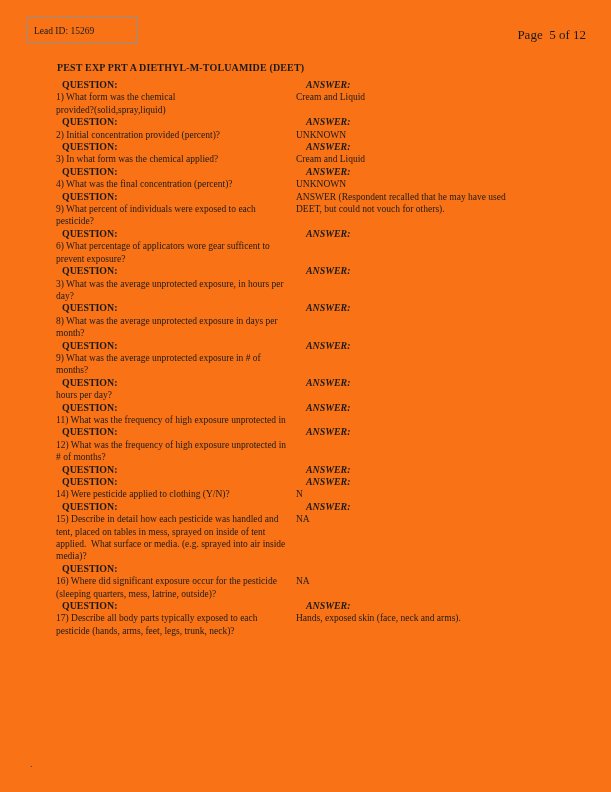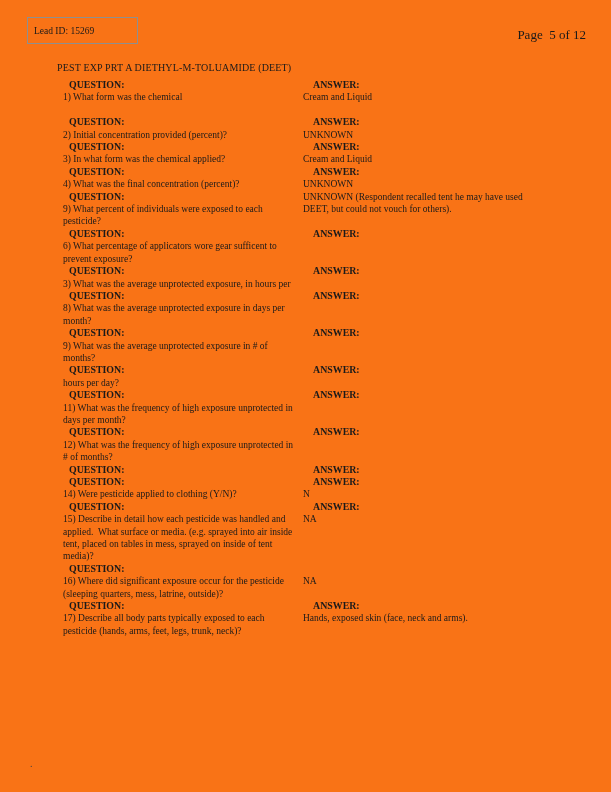--- a/index.html
+++ b/index.html
@@ -31,48 +31,48 @@
     top: 27px;
     right: 25px;
     font-size: 13px;
     white-space: pre;
   }
   .doc-title {
     position: absolute;
     left: 57px;
     top: 62px;
     font-size: 10px;
-    font-weight: normal;
+    font-weight: bold;
     letter-spacing: 0.15px;
     white-space: pre;
   }
   .qa-list {
     position: absolute;
-    left: 63px;
+    left: 56px;
     top: 79px;
     width: 536px;
   }
   .qa-row {
     display: grid;
     grid-template-columns: 240px 1fr;
     height: 12.42px;
     line-height: 12.42px;
   }
   .cell {
     white-space: pre;
     overflow: visible;
     font-size: 9.5px;
   }
   .label {
     font-weight: bold;
     font-size: 9.9px;
     display: inline-block;
   }
   .q-label { padding-left: 6px; }
-  .a-label { padding-left: 10px; }
+  .a-label { padding-left: 10px; font-style: italic; }
   .speck {
     position: absolute;
     left: 30px;
     top: 758px;
     font-size: 10px;
     color: #444;
   }
 </style>
 </head>
 <body>
@@ -91,20 +91,21 @@
       <div class="qa-block">
         <div class="qa-row">
           <div class="cell left"><span class="label q-label">QUESTION:</span></div>
           <div class="cell right"><span class="label a-label">ANSWER:</span></div>
         </div>
         <div class="qa-row">
           <div class="cell left"><span class="q-text">1) What form was the chemical</span></div>
           <div class="cell right"><span class="a-text">Cream and Liquid</span></div>
         </div>
         <div class="qa-row">
+          <div class="cell left"><span class="q-text">provided?(solid,spray,liquid)</span></div>
           <div class="cell right"></div>
         </div>
       </div>
       <div class="qa-block">
         <div class="qa-row">
           <div class="cell left"><span class="label q-label">QUESTION:</span></div>
           <div class="cell right"><span class="label a-label">ANSWER:</span></div>
         </div>
         <div class="qa-row">
           <div class="cell left"><span class="q-text">2) Initial concentration provided (percent)?</span></div>
@@ -127,21 +128,21 @@
           <div class="cell right"><span class="label a-label">ANSWER:</span></div>
         </div>
         <div class="qa-row">
           <div class="cell left"><span class="q-text">4) What was the final concentration (percent)?</span></div>
           <div class="cell right"><span class="a-text">UNKNOWN</span></div>
         </div>
       </div>
       <div class="qa-block">
         <div class="qa-row">
           <div class="cell left"><span class="label q-label">QUESTION:</span></div>
-          <div class="cell right"><span class="a-text">UNKNOWN (Respondent recalled tent he may have used</span></div>
+          <div class="cell right"><span class="a-text">ANSWER (Respondent recalled that he may have used</span></div>
         </div>
         <div class="qa-row">
           <div class="cell left"><span class="q-text">9) What percent of individuals were exposed to each</span></div>
           <div class="cell right"><span class="a-text">DEET, but could not vouch for others).</span></div>
         </div>
         <div class="qa-row">
           <div class="cell left"><span class="q-text">pesticide?</span></div>
           <div class="cell right"></div>
         </div>
       </div>
@@ -161,20 +162,24 @@
       </div>
       <div class="qa-block">
         <div class="qa-row">
           <div class="cell left"><span class="label q-label">QUESTION:</span></div>
           <div class="cell right"><span class="label a-label">ANSWER:</span></div>
         </div>
         <div class="qa-row">
           <div class="cell left"><span class="q-text">3) What was the average unprotected exposure, in hours per</span></div>
           <div class="cell right"></div>
         </div>
+        <div class="qa-row">
+          <div class="cell left"><span class="q-text">day?</span></div>
+          <div class="cell right"></div>
+        </div>
       </div>
       <div class="qa-block">
         <div class="qa-row">
           <div class="cell left"><span class="label q-label">QUESTION:</span></div>
           <div class="cell right"><span class="label a-label">ANSWER:</span></div>
         </div>
         <div class="qa-row">
           <div class="cell left"><span class="q-text">8) What was the average unprotected exposure in days per</span></div>
           <div class="cell right"></div>
         </div>
@@ -207,24 +212,20 @@
           <div class="cell right"></div>
         </div>
       </div>
       <div class="qa-block">
         <div class="qa-row">
           <div class="cell left"><span class="label q-label">QUESTION:</span></div>
           <div class="cell right"><span class="label a-label">ANSWER:</span></div>
         </div>
         <div class="qa-row">
           <div class="cell left"><span class="q-text">11) What was the frequency of high exposure unprotected in</span></div>
-          <div class="cell right"></div>
-        </div>
-        <div class="qa-row">
-          <div class="cell left"><span class="q-text">days per month?</span></div>
           <div class="cell right"></div>
         </div>
       </div>
       <div class="qa-block">
         <div class="qa-row">
           <div class="cell left"><span class="label q-label">QUESTION:</span></div>
           <div class="cell right"><span class="label a-label">ANSWER:</span></div>
         </div>
         <div class="qa-row">
           <div class="cell left"><span class="q-text">12) What was the frequency of high exposure unprotected in</span></div>
@@ -254,25 +255,25 @@
       <div class="qa-block">
         <div class="qa-row">
           <div class="cell left"><span class="label q-label">QUESTION:</span></div>
           <div class="cell right"><span class="label a-label">ANSWER:</span></div>
         </div>
         <div class="qa-row">
           <div class="cell left"><span class="q-text">15) Describe in detail how each pesticide was handled and</span></div>
           <div class="cell right"><span class="a-text">NA</span></div>
         </div>
         <div class="qa-row">
+          <div class="cell left"><span class="q-text">tent, placed on tables in mess, sprayed on inside of tent</span></div>
+          <div class="cell right"></div>
+        </div>
+        <div class="qa-row">
           <div class="cell left"><span class="q-text">applied.  What surface or media. (e.g. sprayed into air inside</span></div>
-          <div class="cell right"></div>
-        </div>
-        <div class="qa-row">
-          <div class="cell left"><span class="q-text">tent, placed on tables in mess, sprayed on inside of tent</span></div>
           <div class="cell right"></div>
         </div>
         <div class="qa-row">
           <div class="cell left"><span class="q-text">media)?</span></div>
           <div class="cell right"></div>
         </div>
       </div>
       <div class="qa-block">
         <div class="qa-row">
           <div class="cell left"><span class="label q-label">QUESTION:</span></div>

